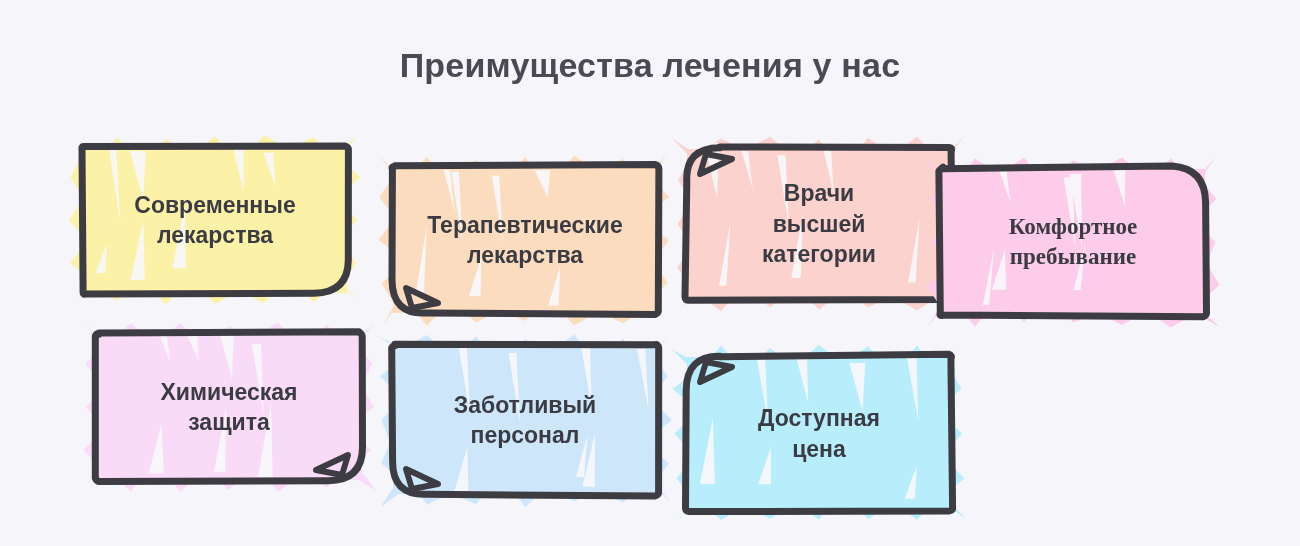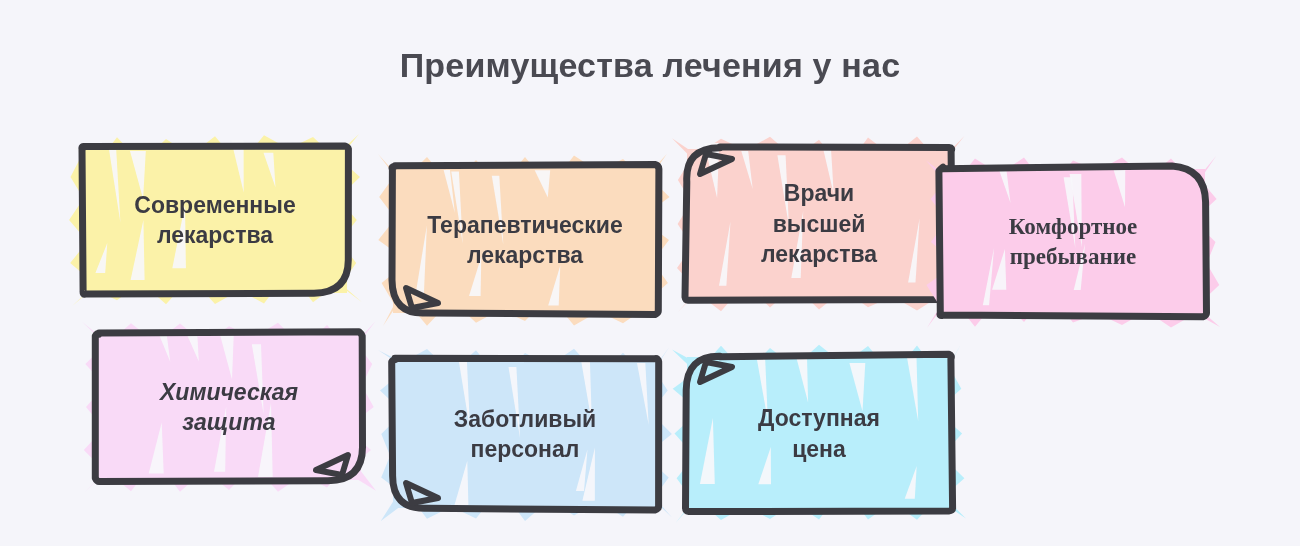--- a/index.html
+++ b/index.html
@@ -110,56 +110,56 @@
           <path d="M 55.3 2.9 L 62.2 2.9 L 66.7 41.0 Z" fill="#f7f7fb" opacity="0.92"></path>
           <path d="M 222.1 134.5 L 229.5 134.5 L 233.6 70.2 Z" fill="#f7f7fb" opacity="0.92"></path>
           <path d="M 136.1 -3.8 L 144.7 -3.8 L 147.8 46.5 Z" fill="#f7f7fb" opacity="0.92"></path>
           <path d="M 105.3 130.0 L 114.7 130.0 L 117.2 63.0 Z" fill="#f7f7fb" opacity="0.92"></path>
           <path d="M 91.4 7.3 L 99.6 7.3 L 103.0 78.8 Z" fill="#f7f7fb" opacity="0.92"></path>
           <path d="M 34 -1.0203545959666371 L 263.0 -0.6 Q 266.9 -0.3 265.1 3.0 L 266.4 149.0 Q 266.4 151.1 263.0 151.5 L 3.0 152.2 Q -0.4 152.7 -1.0 149.0 L 0.8 34.0 Q -1.1 -0.3 34.0 -0.3" fill="none" stroke="#3c3c42" stroke-width="7" stroke-linecap="round" stroke-linejoin="round"></path>
           <path d="M 14 26 L 20 6 L 46 11 Z" fill="none" stroke="#3c3c42" stroke-width="6" stroke-linecap="round" stroke-linejoin="round"></path>
         </svg>
         <div class="card-label">Врачи
 высшей
-лекарства</div>
+категории</div>
       </div>
       <div class="card" style="left: 940px; top: 168px; width: 266px; height: 148px; font-family: Liberation Serif, serif;">
         <svg class="card-svg" width="266" height="148" viewBox="0 0 266 148">
           <path d="M -14.0 -7.4 L 10.5 20.4 L 35.0 -9.6 L 59.5 5.9 L 84.0 -10.4 L 108.5 21.2 L 133.0 -7.5 L 157.5 2.8 L 182.0 -10.4 L 206.5 11.1 L 231.0 -9.6 L 255.5 18.2 L 276.1 -12.0 L 258.4 9.5 L 276.6 31.0 L 253.3 52.5 L 275.5 74.0 L 266.7 95.5 L 279.3 117.0 L 256.4 138.5 L 280.0 158.9 L 255.5 145.5 L 231.0 159.5 L 206.5 143.0 L 182.0 157.0 L 157.5 145.5 L 133.0 154.4 L 108.5 124.3 L 84.0 154.1 L 59.5 128.7 L 35.0 158.7 L 10.5 128.2 L -13.1 160.0 L 0.1 138.5 L -13.6 117.0 L 17.0 95.5 L -9.2 74.0 L 7.2 52.5 L -9.4 31.0 L 8.5 9.5 Z" fill="#fcccea"></path>
           <rect x="1" y="1" width="264" height="146" fill="#fcccea"></rect>
           <path d="M 172.4 -2.1 L 185.3 -2.1 L 185.0 39.3 Z" fill="#f7f7fb" opacity="0.92"></path>
           <path d="M 42.8 137.2 L 49.1 137.2 L 54.1 79.5 Z" fill="#f7f7fb" opacity="0.92"></path>
           <path d="M 59.0 1.8 L 66.4 1.8 L 70.5 35.0 Z" fill="#f7f7fb" opacity="0.92"></path>
           <path d="M 52.1 121.7 L 66.3 121.7 L 64.9 80.9 Z" fill="#f7f7fb" opacity="0.92"></path>
           <path d="M 129.6 6.1 L 141.3 6.1 L 141.9 79.5 Z" fill="#f7f7fb" opacity="0.92"></path>
           <path d="M 133.7 121.9 L 140.7 121.9 L 145.1 75.5 Z" fill="#f7f7fb" opacity="0.92"></path>
           <path d="M 123.6 9.3 L 132.3 9.3 L 135.3 79.9 Z" fill="#f7f7fb" opacity="0.92"></path>
           <path d="M 3 0.6283281784504652 L 232.0 -2.1 Q 265.0 0.3 265.6 34.0 L 266.5 145.0 Q 266.5 147.3 263.0 148.8 L 3.0 147.1 Q -1.0 148.5 0.3 145.0 L -1.1 3.0 Q 1.1 0.8 3.0 -0.8" fill="none" stroke="#3c3c42" stroke-width="7" stroke-linecap="round" stroke-linejoin="round"></path>
         </svg>
         <div class="card-label">Комфортное
 пребывание</div>
       </div>
-      <div class="card" style="left: 96px; top: 333px; width: 266px; height: 148px; font-style: italic;">
+      <div class="card" style="left: 96px; top: 333px; width: 266px; height: 148px;">
         <svg class="card-svg" width="266" height="148" viewBox="0 0 266 148">
           <path d="M -14.0 -11.2 L 10.5 12.0 L 35.0 -9.8 L 59.5 9.6 L 84.0 -9.6 L 108.5 10.5 L 133.0 -6.8 L 157.5 4.6 L 182.0 -10.3 L 206.5 13.9 L 231.0 -7.9 L 255.5 19.5 L 279.7 -12.0 L 259.9 9.5 L 276.2 31.0 L 265.8 52.5 L 277.7 74.0 L 249.7 95.5 L 275.0 117.0 L 248.7 138.5 L 280.0 157.7 L 255.5 126.1 L 231.0 154.6 L 206.5 141.7 L 182.0 158.8 L 157.5 131.2 L 133.0 157.1 L 108.5 136.8 L 84.0 158.7 L 59.5 126.2 L 35.0 158.2 L 10.5 138.0 L -12.2 160.0 L 9.0 138.5 L -12.2 117.0 L 7.6 95.5 L -10.0 74.0 L 9.1 52.5 L -10.7 31.0 L 11.4 9.5 Z" fill="#f9daf7"></path>
           <rect x="1" y="1" width="264" height="146" fill="#f9daf7"></rect>
           <path d="M 90.7 0.9 L 101.3 0.9 L 102.8 28.6 Z" fill="#f7f7fb" opacity="0.92"></path>
           <path d="M 52.7 140.5 L 67.7 140.5 L 65.7 89.6 Z" fill="#f7f7fb" opacity="0.92"></path>
           <path d="M 62.7 0.8 L 70.6 0.8 L 74.3 29.0 Z" fill="#f7f7fb" opacity="0.92"></path>
           <path d="M 118.0 138.8 L 129.2 138.8 L 130.2 73.6 Z" fill="#f7f7fb" opacity="0.92"></path>
           <path d="M 123.0 -2.0 L 137.9 -2.0 L 136.0 46.4 Z" fill="#f7f7fb" opacity="0.92"></path>
           <path d="M 162.0 143.9 L 176.7 143.9 L 175.0 70.0 Z" fill="#f7f7fb" opacity="0.92"></path>
           <path d="M 155.8 11.2 L 165.0 11.2 L 167.6 81.1 Z" fill="#f7f7fb" opacity="0.92"></path>
           <path d="M 3 -0.12298904713243246 L 263.0 -1.2 Q 265.5 0.8 266.2 3.0 L 266.5 114.0 Q 266.6 147.4 232.0 147.7 L 3.0 148.4 Q 0.8 148.4 -0.7 145.0 L -0.7 3.0 Q 0.9 -0.4 3.0 1.1" fill="none" stroke="#3c3c42" stroke-width="7" stroke-linecap="round" stroke-linejoin="round"></path>
           <path d="M 252 122 L 246 142 L 220 137 Z" fill="none" stroke="#3c3c42" stroke-width="6" stroke-linecap="round" stroke-linejoin="round"></path>
         </svg>
         <div class="card-label">Химическая
 защита</div>
       </div>
-      <div class="card" style="left: 392px; top: 359px; width: 266px; height: 150px;">
+      <div class="card" style="left: 392px; top: 345px; width: 266px; height: 150px;">
         <svg class="card-svg" width="266" height="150" viewBox="0 0 266 150">
           <path d="M -14.0 -8.9 L 10.5 3.5 L 35.0 -10.0 L 59.5 13.2 L 84.0 -8.8 L 108.5 21.8 L 133.0 -6.0 L 157.5 6.4 L 182.0 -10.2 L 206.5 16.7 L 231.0 -6.2 L 255.5 20.9 L 277.3 -12.0 L 261.4 9.8 L 275.7 31.5 L 258.3 53.3 L 279.9 75.0 L 252.7 96.8 L 276.7 118.5 L 261.0 140.3 L 280.0 158.6 L 255.5 130.6 L 231.0 157.7 L 206.5 142.3 L 182.0 156.6 L 157.5 140.9 L 133.0 161.9 L 108.5 129.3 L 84.0 159.4 L 59.5 147.7 L 35.0 159.7 L 10.5 127.8 L -11.2 162.0 L 17.9 140.3 L -10.8 118.5 L -1.9 96.8 L -10.7 75.0 L 11.0 53.3 L -12.0 31.5 L 14.4 9.8 Z" fill="#cde6f9"></path>
           <rect x="1" y="1" width="264" height="148" fill="#cde6f9"></rect>
           <path d="M 245.0 3.9 L 253.3 3.9 L 256.7 65.9 Z" fill="#f7f7fb" opacity="0.92"></path>
           <path d="M 62.5 145.9 L 76.4 145.9 L 75.3 101.8 Z" fill="#f7f7fb" opacity="0.92"></path>
           <path d="M 66.4 -0.2 L 74.8 -0.2 L 78.1 71.1 Z" fill="#f7f7fb" opacity="0.92"></path>
           <path d="M 183.9 132.0 L 192.0 132.0 L 195.5 90.3 Z" fill="#f7f7fb" opacity="0.92"></path>
           <path d="M 116.5 7.9 L 124.4 7.9 L 128.1 79.4 Z" fill="#f7f7fb" opacity="0.92"></path>
           <path d="M 190.4 141.8 L 202.8 141.8 L 202.9 88.4 Z" fill="#f7f7fb" opacity="0.92"></path>
           <path d="M 188.0 -4.8 L 197.7 -4.8 L 199.9 64.2 Z" fill="#f7f7fb" opacity="0.92"></path>

